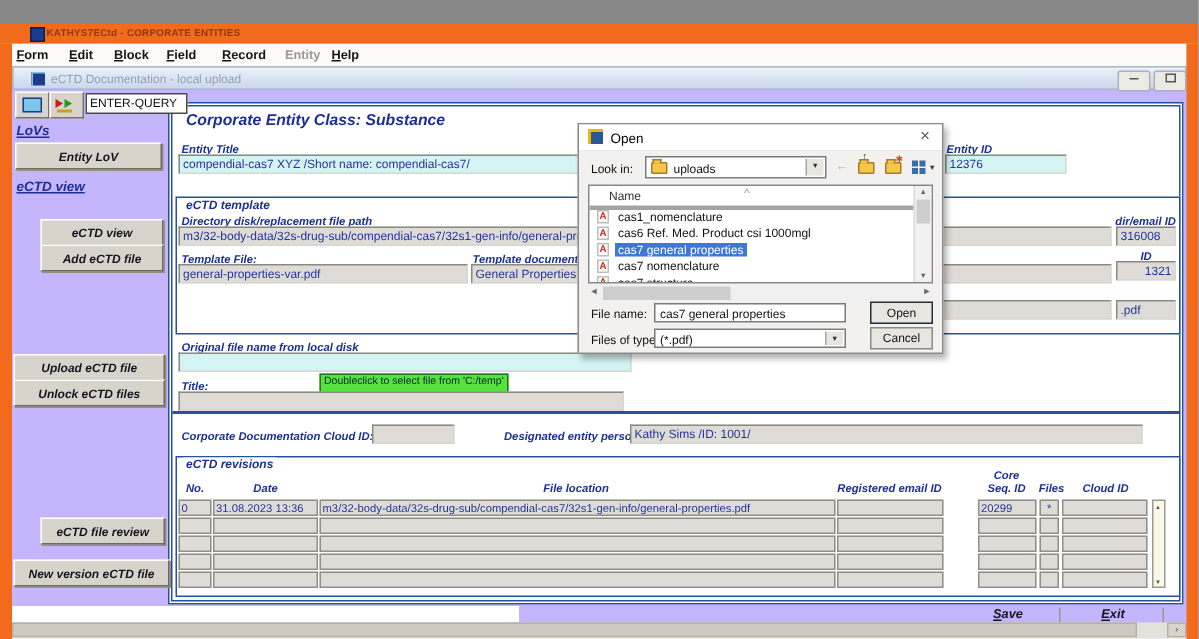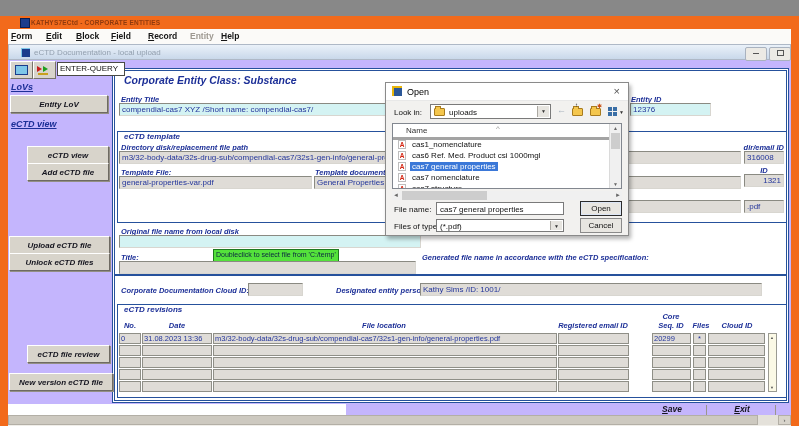--- a/index.html
+++ b/index.html
@@ -155,21 +155,20 @@
   <div class="fld" style="left:119px;top:160px;width:193px">general-properties-var.pdf</div>
   <div class="fld" style="left:314px;top:160px;width:427px">General Properties (r</div>
   <div class="fld tr" style="left:744px;top:158px;width:40px">1321</div>
   <div class="fld" style="left:505px;top:184px;width:236px"></div>
   <div class="fld" style="left:744px;top:184px;width:40px">.pdf</div>
 
   <div class="lbl" style="left:121px;top:211px">Original file name from local disk</div>
   <div class="fld cyan" style="left:119px;top:219px;width:302px"></div>
   <div class="lbl" style="left:121px;top:237px">Title:</div>
   <div class="tooltip">Doubleclick to select file from 'C:/temp'</div>
-  <div class="lbl" style="left:422px;top:237px">Generated file name in accordance with the eCTD specification:</div>
   <div class="fld" style="left:119px;top:245px;width:297px"></div>
 
   <div class="divider"></div>
 
   <div class="lbl" style="left:121px;top:270px">Corporate Documentation Cloud ID:</div>
   <div class="fld" style="left:248px;top:267px;width:55px"></div>
   <div class="lbl" style="left:336px;top:270px">Designated entity person:</div>
   <div class="fld" style="left:420px;top:267px;width:342px">Kathy Sims  /ID: 1001/</div>
 
   <div class="gbox" style="left:117px;top:288px;width:668px;height:92px"></div>

